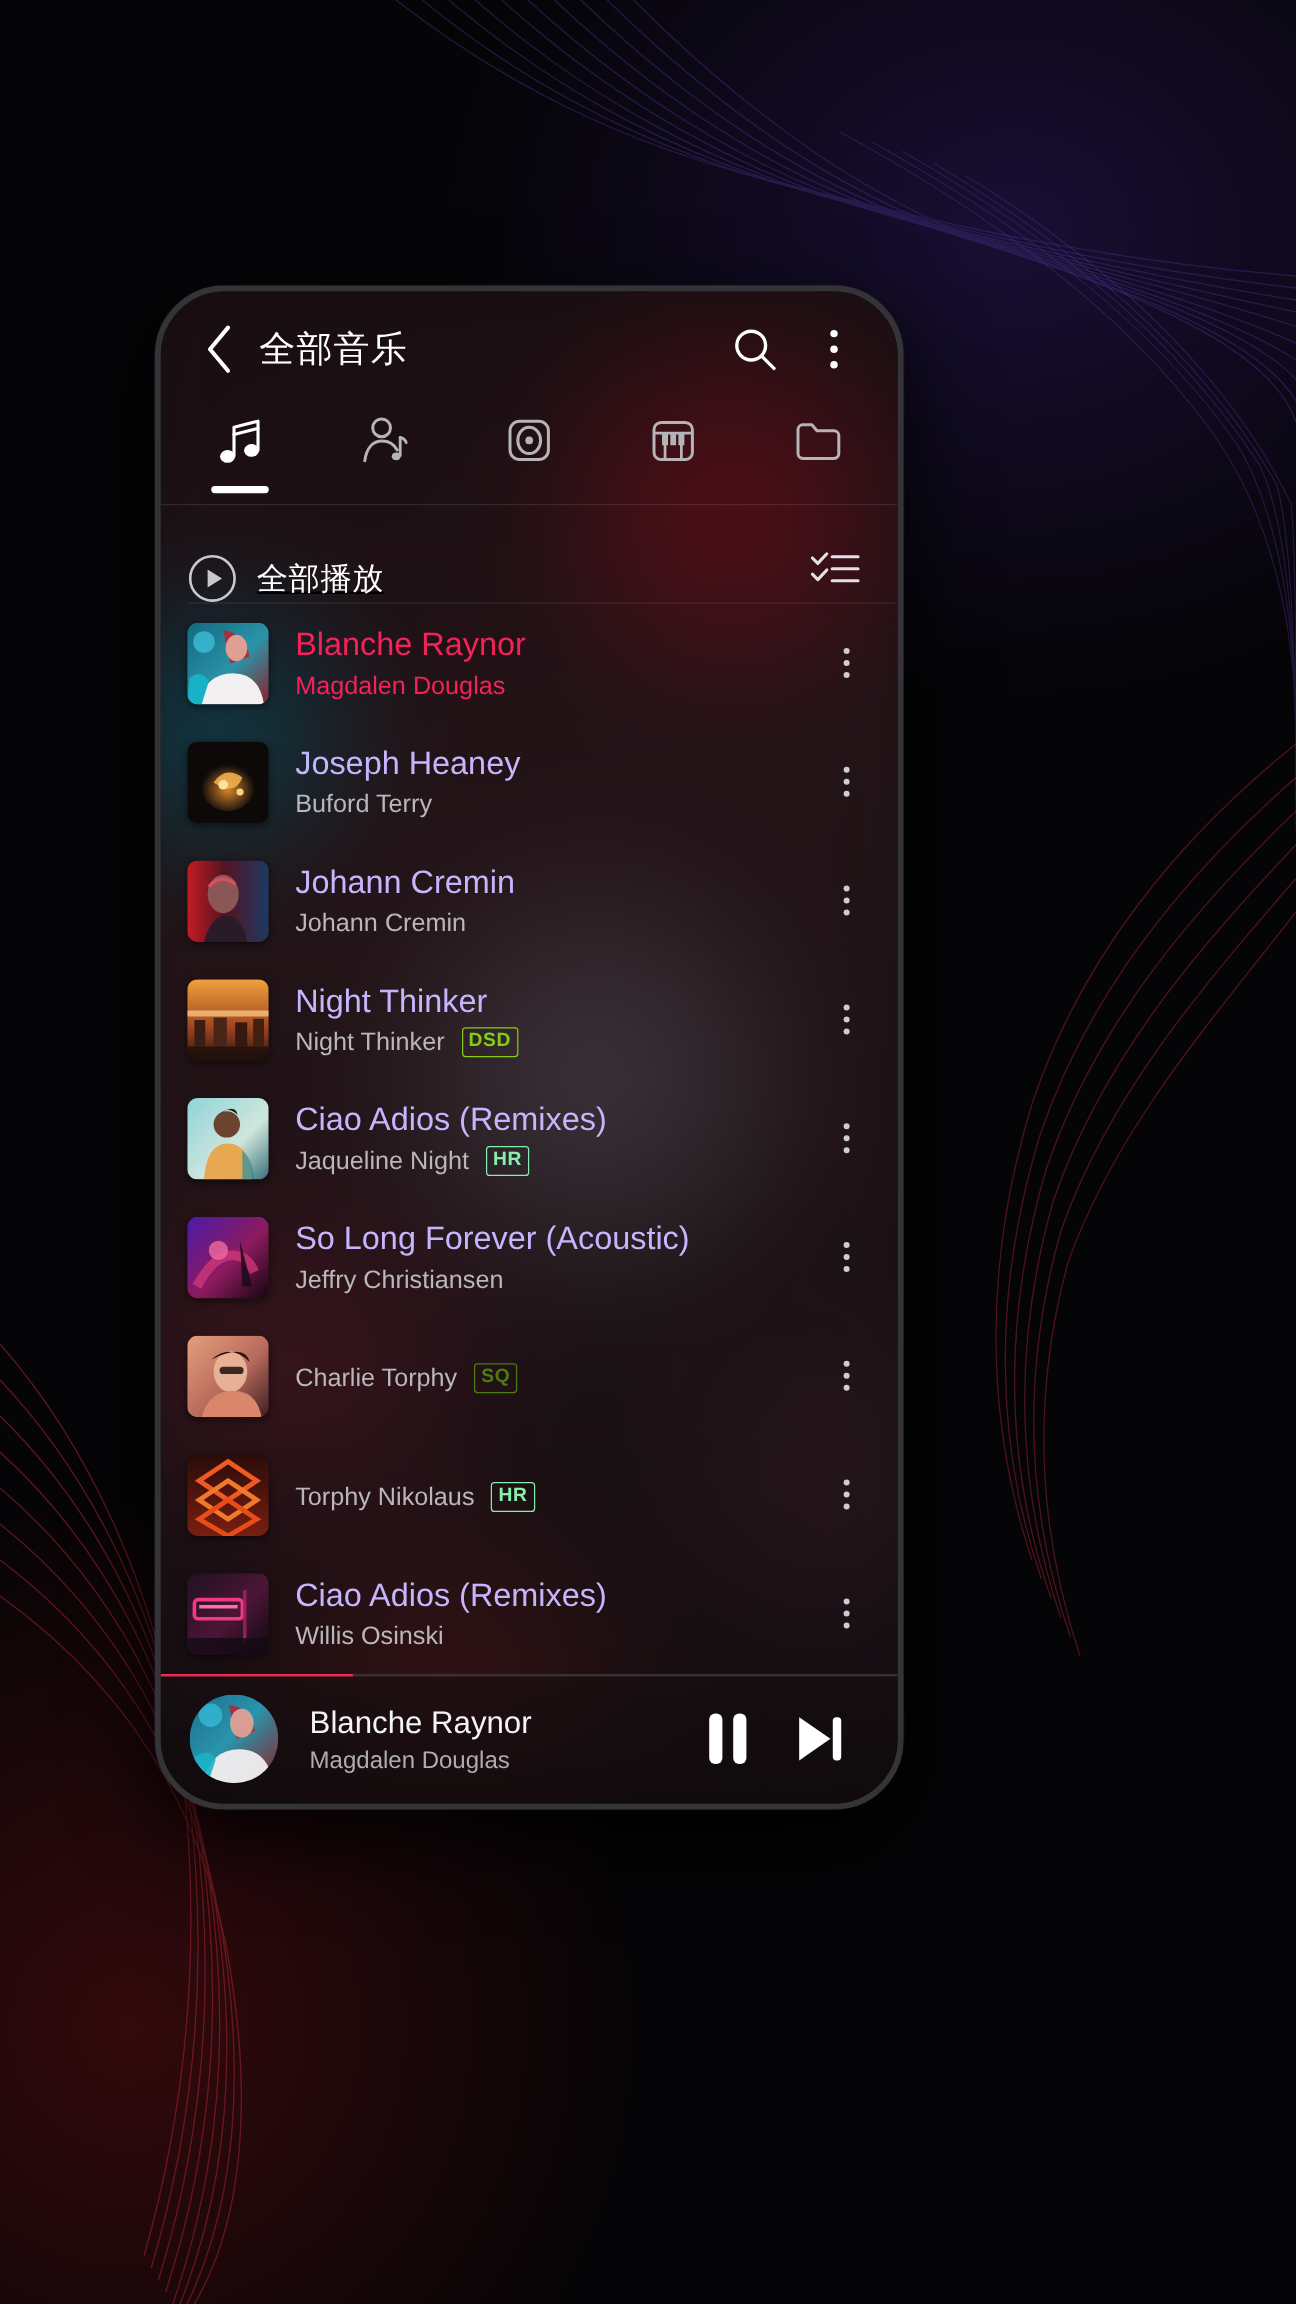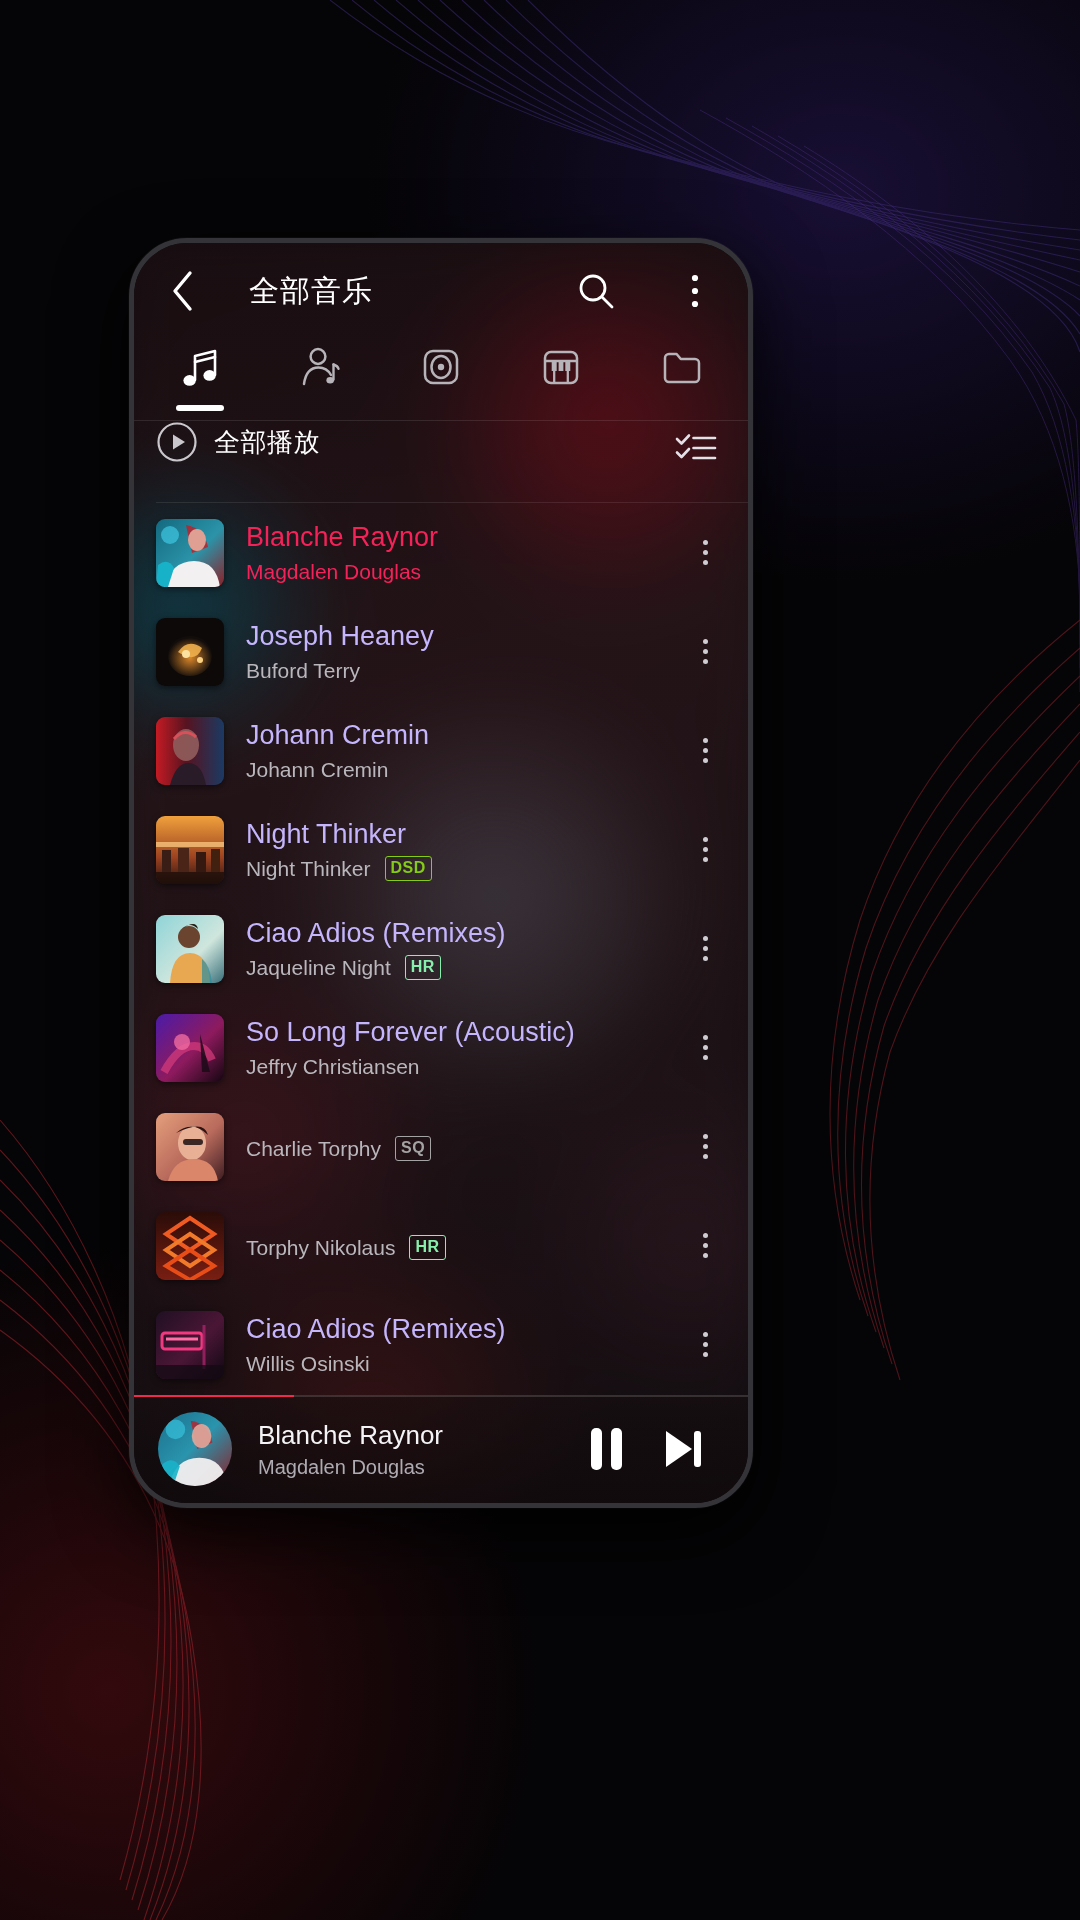--- a/index.html
+++ b/index.html
@@ -53,21 +53,21 @@
   }
   #scrim { position: absolute; inset: 0; background: linear-gradient(180deg, rgba(8,6,8,0.46) 0%, rgba(8,6,8,0.30) 30%, rgba(8,6,8,0.34) 72%, rgba(8,6,8,0.58) 100%); }
 
   
   #app { position: absolute; inset: 0; display: flex; flex-direction: column; }
 
   .appbar {
     height: 96px; flex: 0 0 96px;
     display: flex; align-items: center;
     padding: 0 26px 0 22px;
-    position: relative; z-index: 3; gap: 33px;
+    position: relative; z-index: 3;
   }
   .back-btn { width: 52px; height: 52px; display: flex; align-items: center; justify-content: center; }
   .title { color: #ffffff; font-size: 30px; letter-spacing: 1px; margin-left: 8px; flex: 1; }
   .appbar-ico { width: 54px; height: 54px; display: flex; align-items: center; justify-content: center; }
   .appbar-ico + .appbar-ico { margin-left: 12px; }
 
   
   .tabs {
     height: 82px; flex: 0 0 82px;
     display: flex; align-items: flex-start;
@@ -85,23 +85,23 @@
     position: absolute; bottom: 10px; left: 50%; transform: translateX(-50%);
     width: 48px; height: 6px; border-radius: 3px; background: #ffffff;
     opacity: 0;
   }
   .tab.active .underline { opacity: 1; }
   .tab-divider { position: absolute; left: 0; right: 0; bottom: 0; height: 1px; background: rgba(255,255,255,0.10); }
 
   
   .playall {
     height: 82px; flex: 0 0 82px;
-    display: flex; align-items: flex-start;
+    display: flex; align-items: flex-end;
     padding: 0 24px 0 22px;
-    position: relative; z-index: 3;
+    position: relative; z-index: 3; text-decoration: underline;
   }
   .playall-left { display: flex; align-items: center; flex: 1; }
   .playall-label { color: #ffffff; font-size: 26px; margin-left: 16px; letter-spacing: 0.5px; }
   .playall-sep { position: absolute; left: 22px; right: 0; bottom: 0; height: 1px; background: rgba(255,255,255,0.09); }
 
   
   .list { flex: 1 1 auto; overflow: hidden; position: relative; z-index: 2; }
   .row {
     height: 99px;
     display: flex; align-items: center;
@@ -129,21 +129,21 @@
     margin-left: 14px; flex: 0 0 auto;
     font-size: 16px; line-height: 18px;
     padding: 2px 5px 3px;
     border: 1.6px solid currentColor;
     border-radius: 3px;
     letter-spacing: 0.5px;
     font-weight: bold;
   }
   .badge.DSD { color: #84cc16; }
   .badge.HR  { color: #86efac; }
-  .badge.SQ  { color: #a3a3a3; }
+  .badge.SQ  { color: #4d7c0f; }
   .row-menu { width: 58px; height: 80px; flex: 0 0 58px; display: flex; align-items: center; justify-content: center; }
   .dots { display: flex; flex-direction: column; align-items: center; gap: 5px; }
   .dots i { width: 5px; height: 5px; border-radius: 50%; background: #cfcdd2; display: block; }
   .row.playing .dots i { background: #cfcdd2; }
 
   
   .mini {
     flex: 0 0 108px; height: 108px;
     display: flex; align-items: center;
     padding: 0 28px 0 24px;

